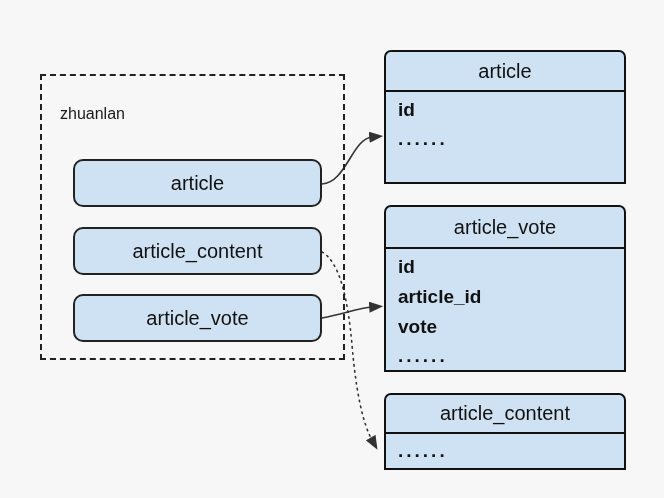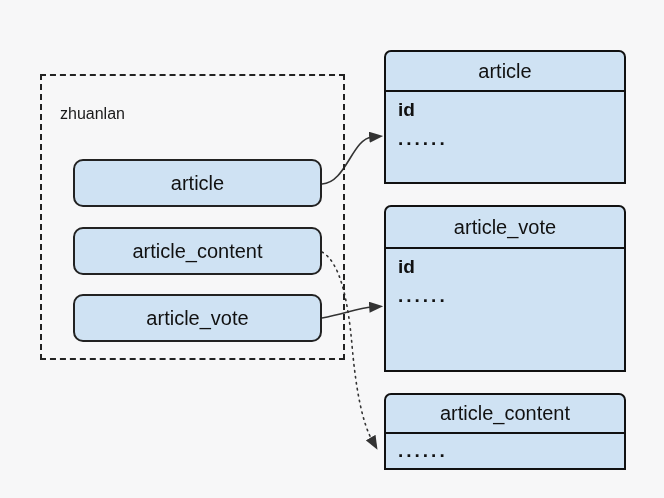--- a/index.html
+++ b/index.html
@@ -113,20 +113,22 @@
     <div class="tbody">
       <div class="field">id</div>
       <div class="field dots">......</div>
     </div>
   </div>
 
   <div class="etable t-vote">
     <div class="thead">article_vote</div>
     <div class="tbody">
       <div class="field">id</div>
+      <div class="field">article_id</div>
+      <div class="field">vote</div>
       <div class="field dots">......</div>
     </div>
   </div>
 
   <div class="etable t-content">
     <div class="thead">article_content</div>
     <div class="tbody">
       <div class="field dots">......</div>
     </div>
   </div>

